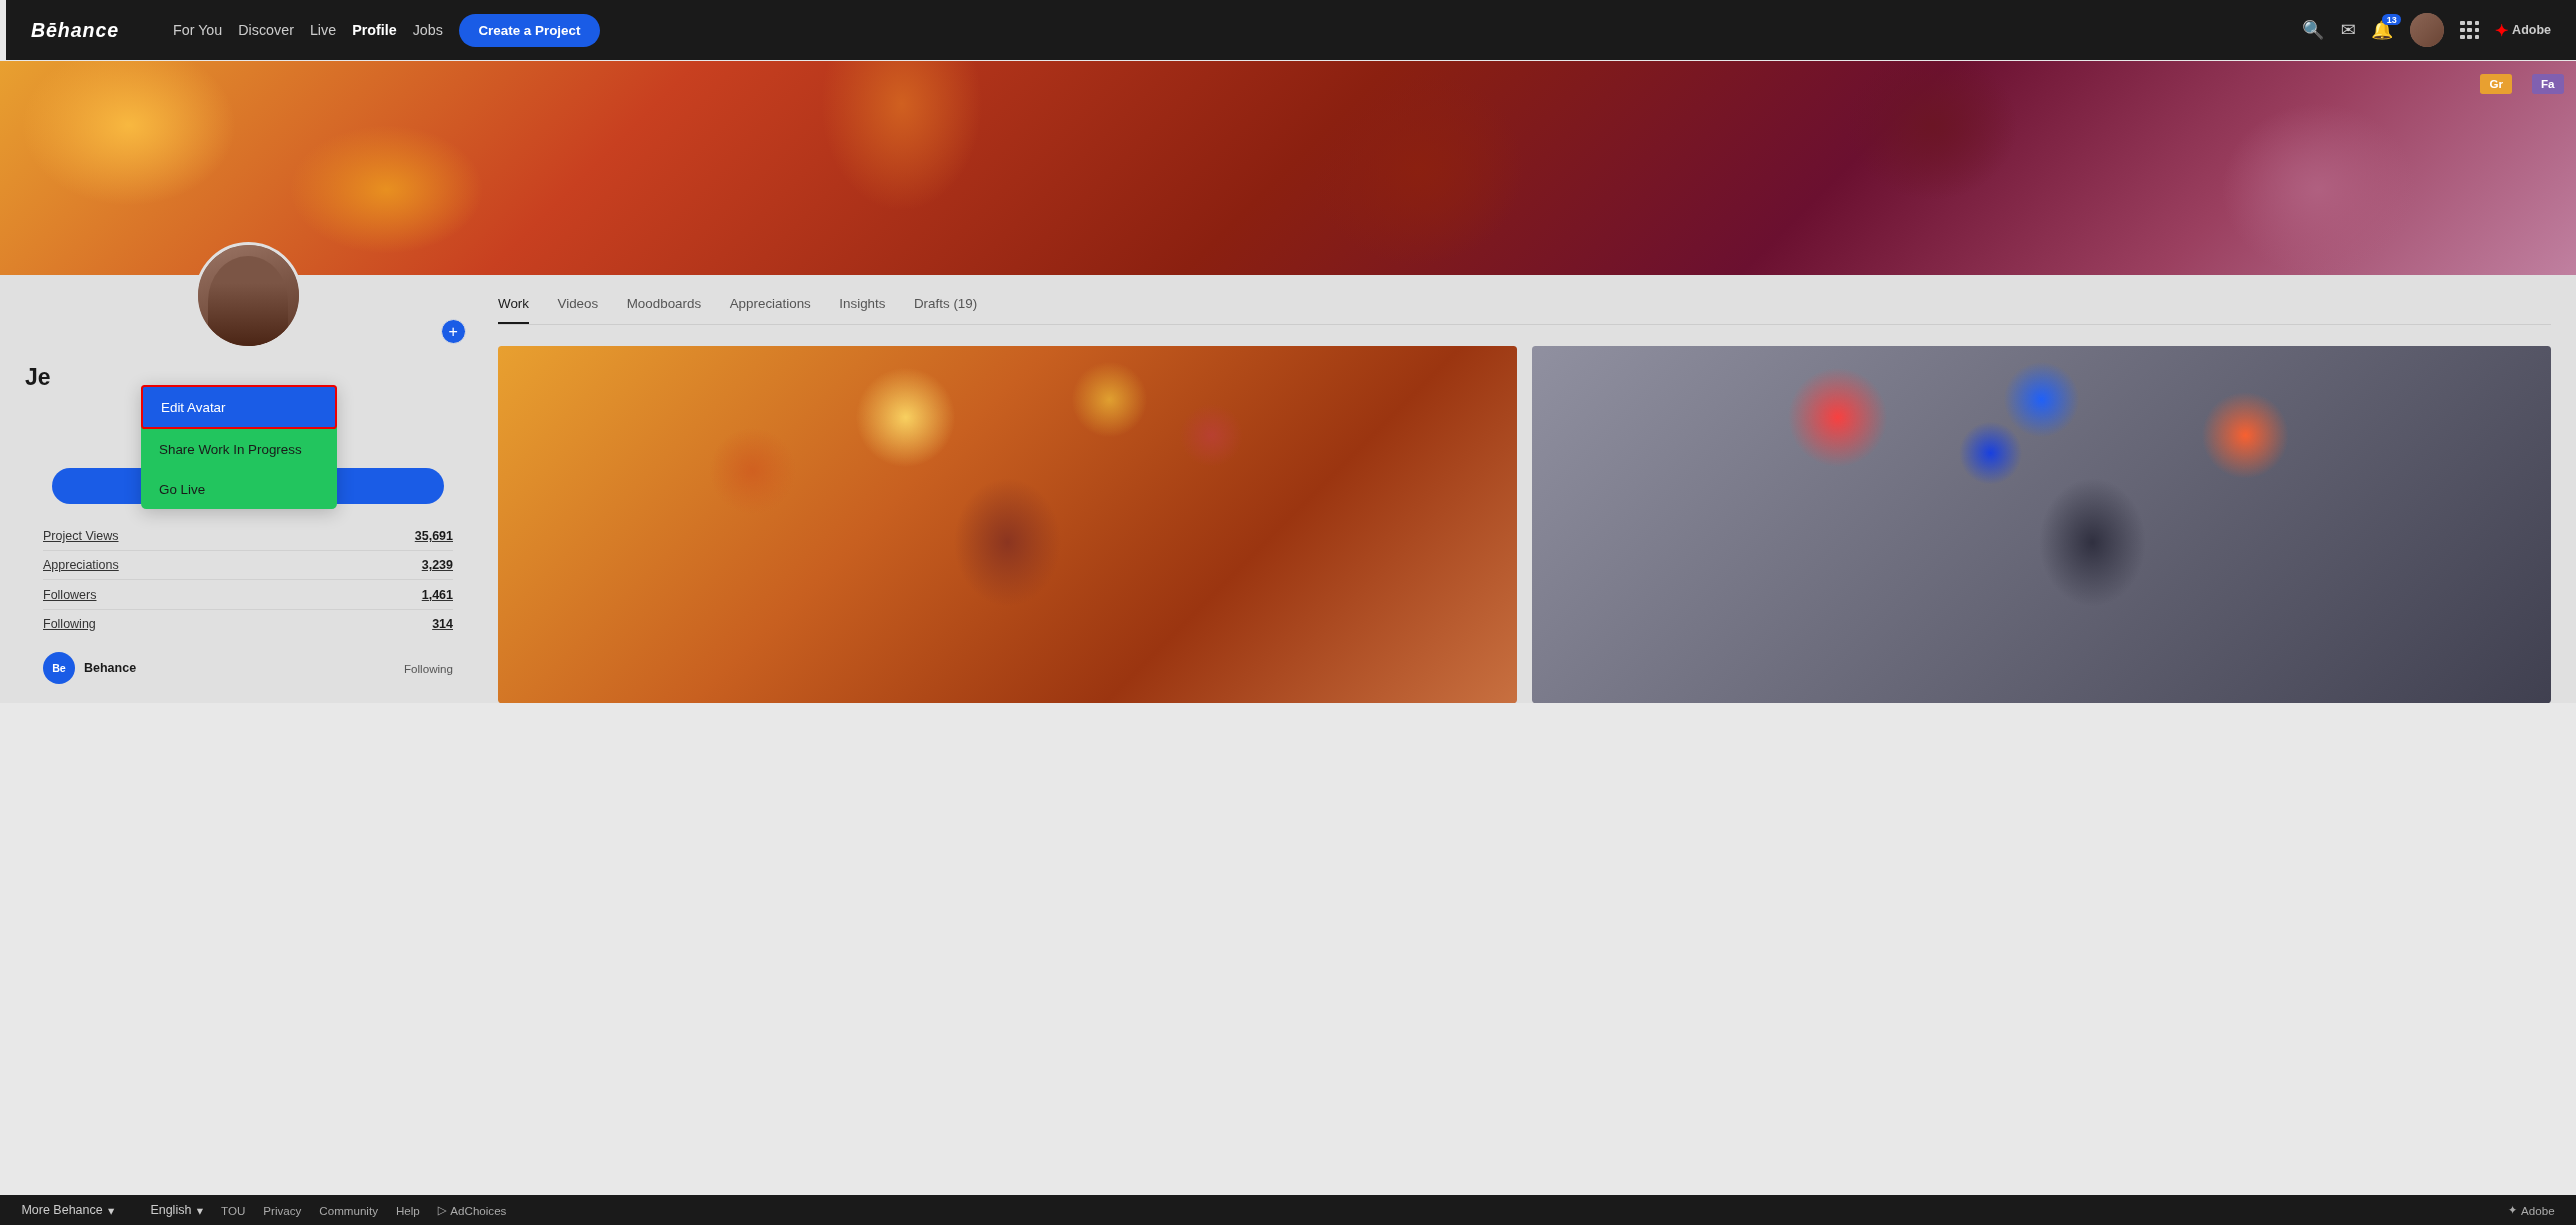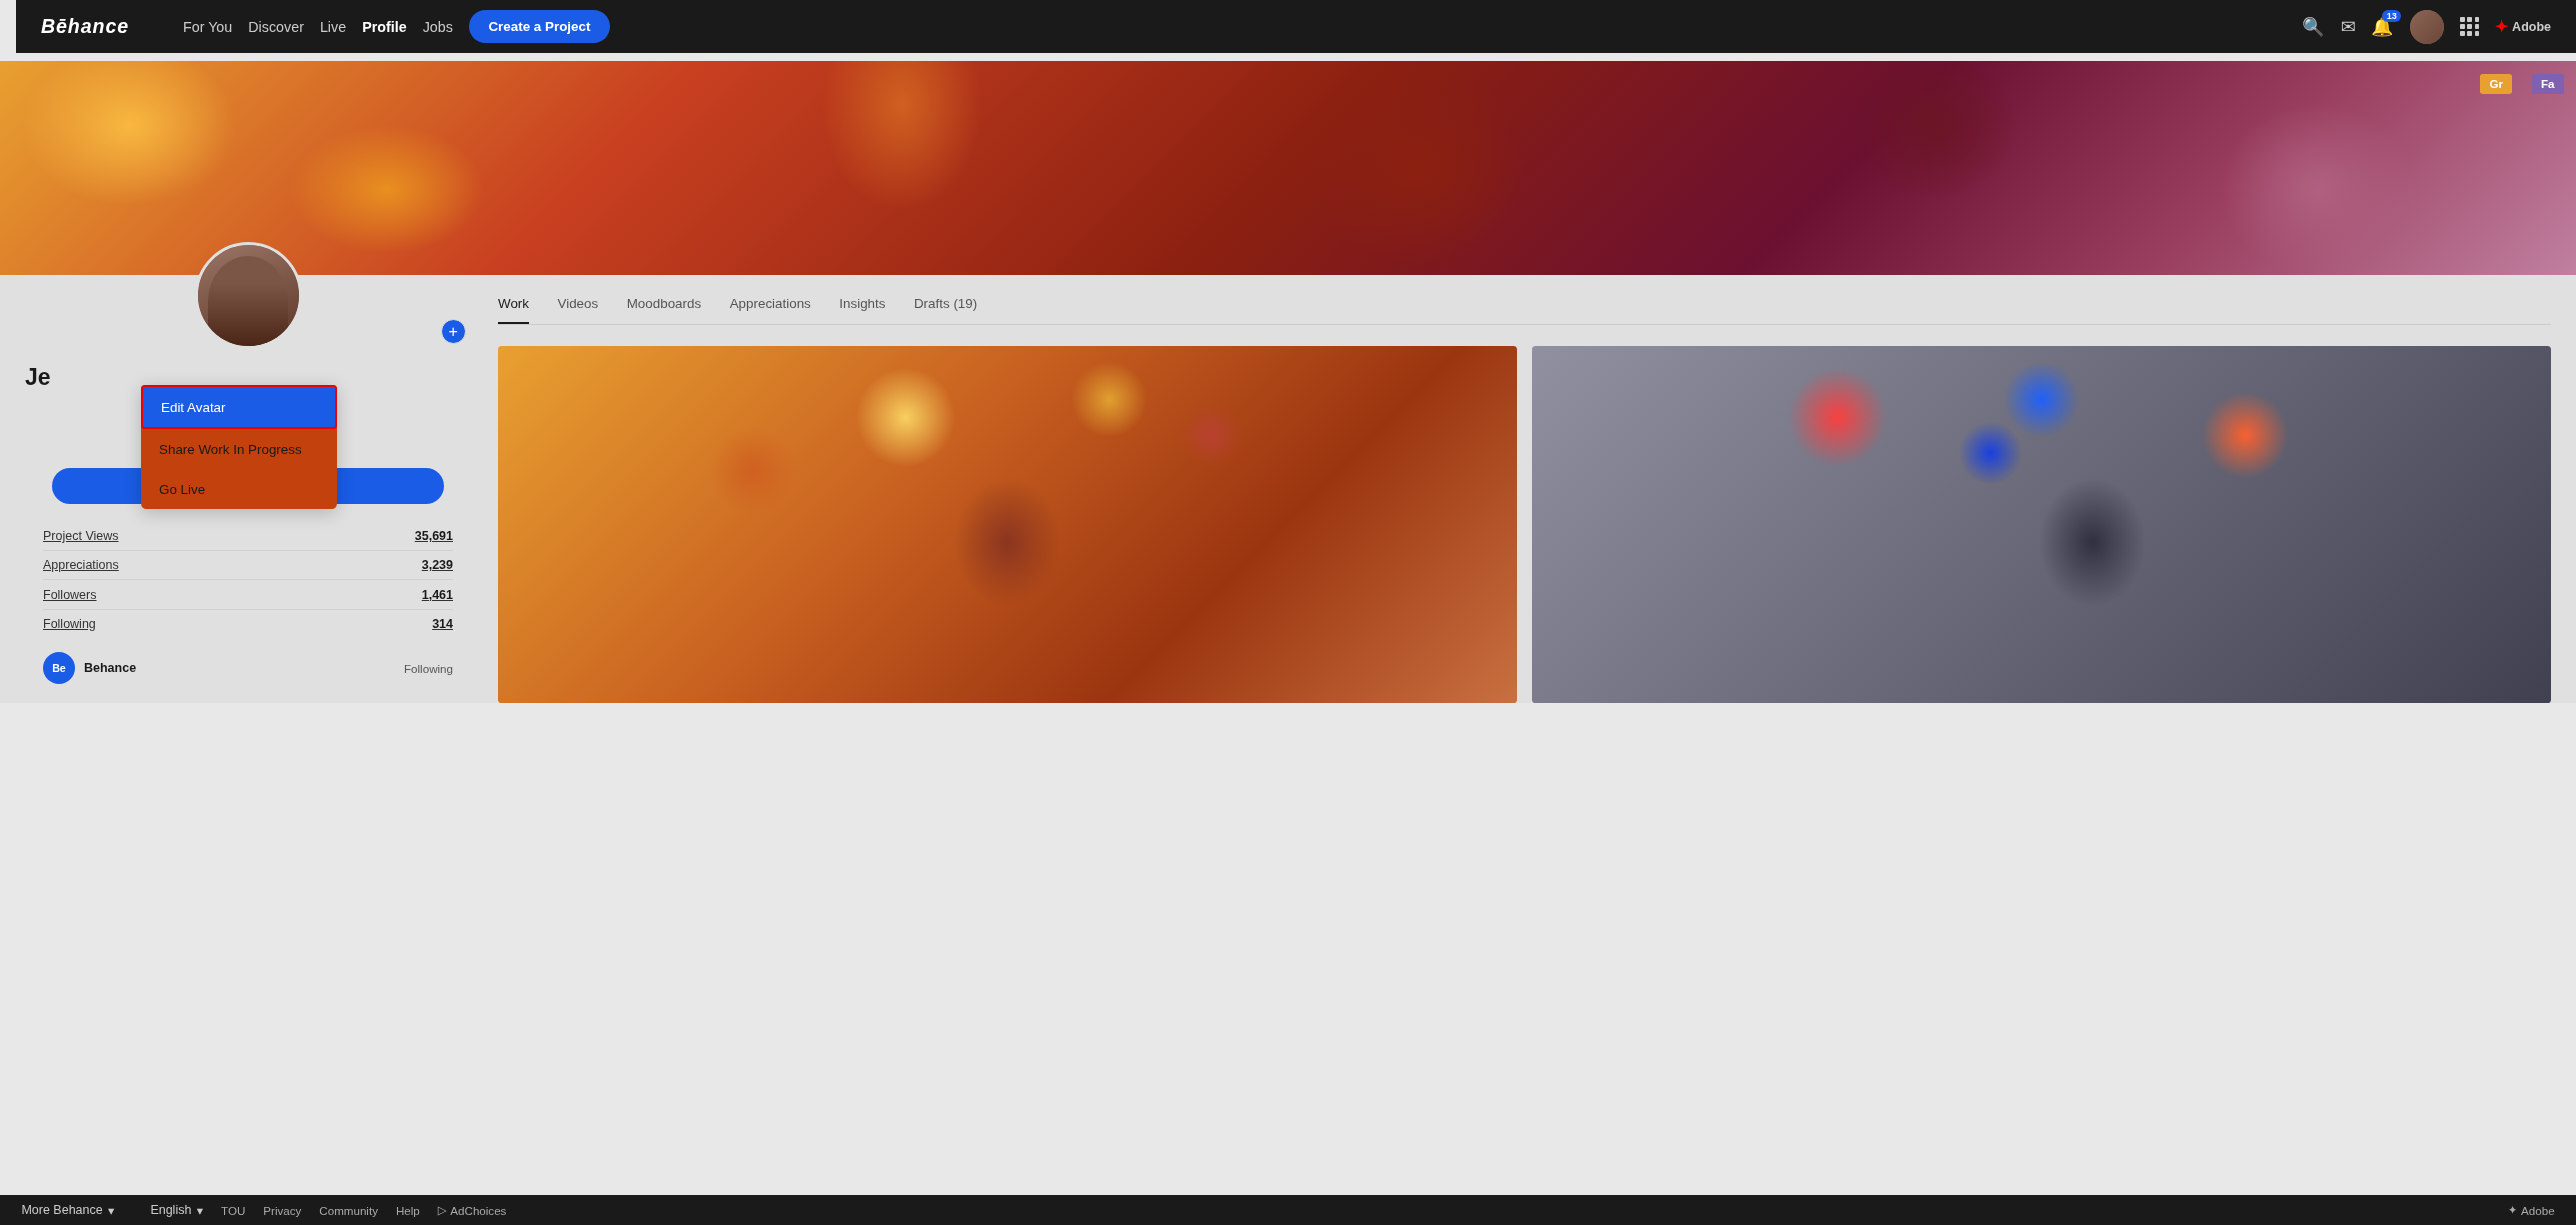--- a/index.html
+++ b/index.html
@@ -1,26 +1,26 @@
 <!DOCTYPE html>
 <html style="font-size:14.3px"><head>
   <meta charset="utf-8">
   <style>
     * { margin: 0; padding: 0; box-sizing: border-box; }
     body { font-family: 'Arial', sans-serif; background: #e8e8e8; min-height: 100vh; overflow-x: hidden; }
 
     
     .top-nav {
       background: #1a1a1a;
-      height: 53px;
+      height: 60px;
       display: flex;
       align-items: center;
       padding: 0 25px;
       position: fixed;
-      top: 0; left: 16px; right: 0;
+      top: 0; left: 6px; right: 0;
       z-index: 1000;
     }
     .nav-logo {
       color: #fff;
       font-size: 19.6px;
       font-weight: 700;
       letter-spacing: 0.9px;
       margin-right: 54px;
       font-style: italic;
     }
@@ -201,21 +201,21 @@
       font-size: 16px;
       cursor: pointer;
       border: 1.8px solid #e0e0e0;
     }
 
     
     .dropdown-menu {
       position: absolute;
       top: 89px;
       left: 116px;
-      background: #c2410c;
+      background: #22c55e;
       border-radius: 5.4px;
       box-shadow: 0 3.6px 18px rgba(0,0,0,0.2);
       z-index: 500;
       min-width: 196px;
       overflow: visible;
     }
     .dropdown-item {
       padding: 12.5px 18px;
       font-size: 13.4px;
       cursor: pointer;

